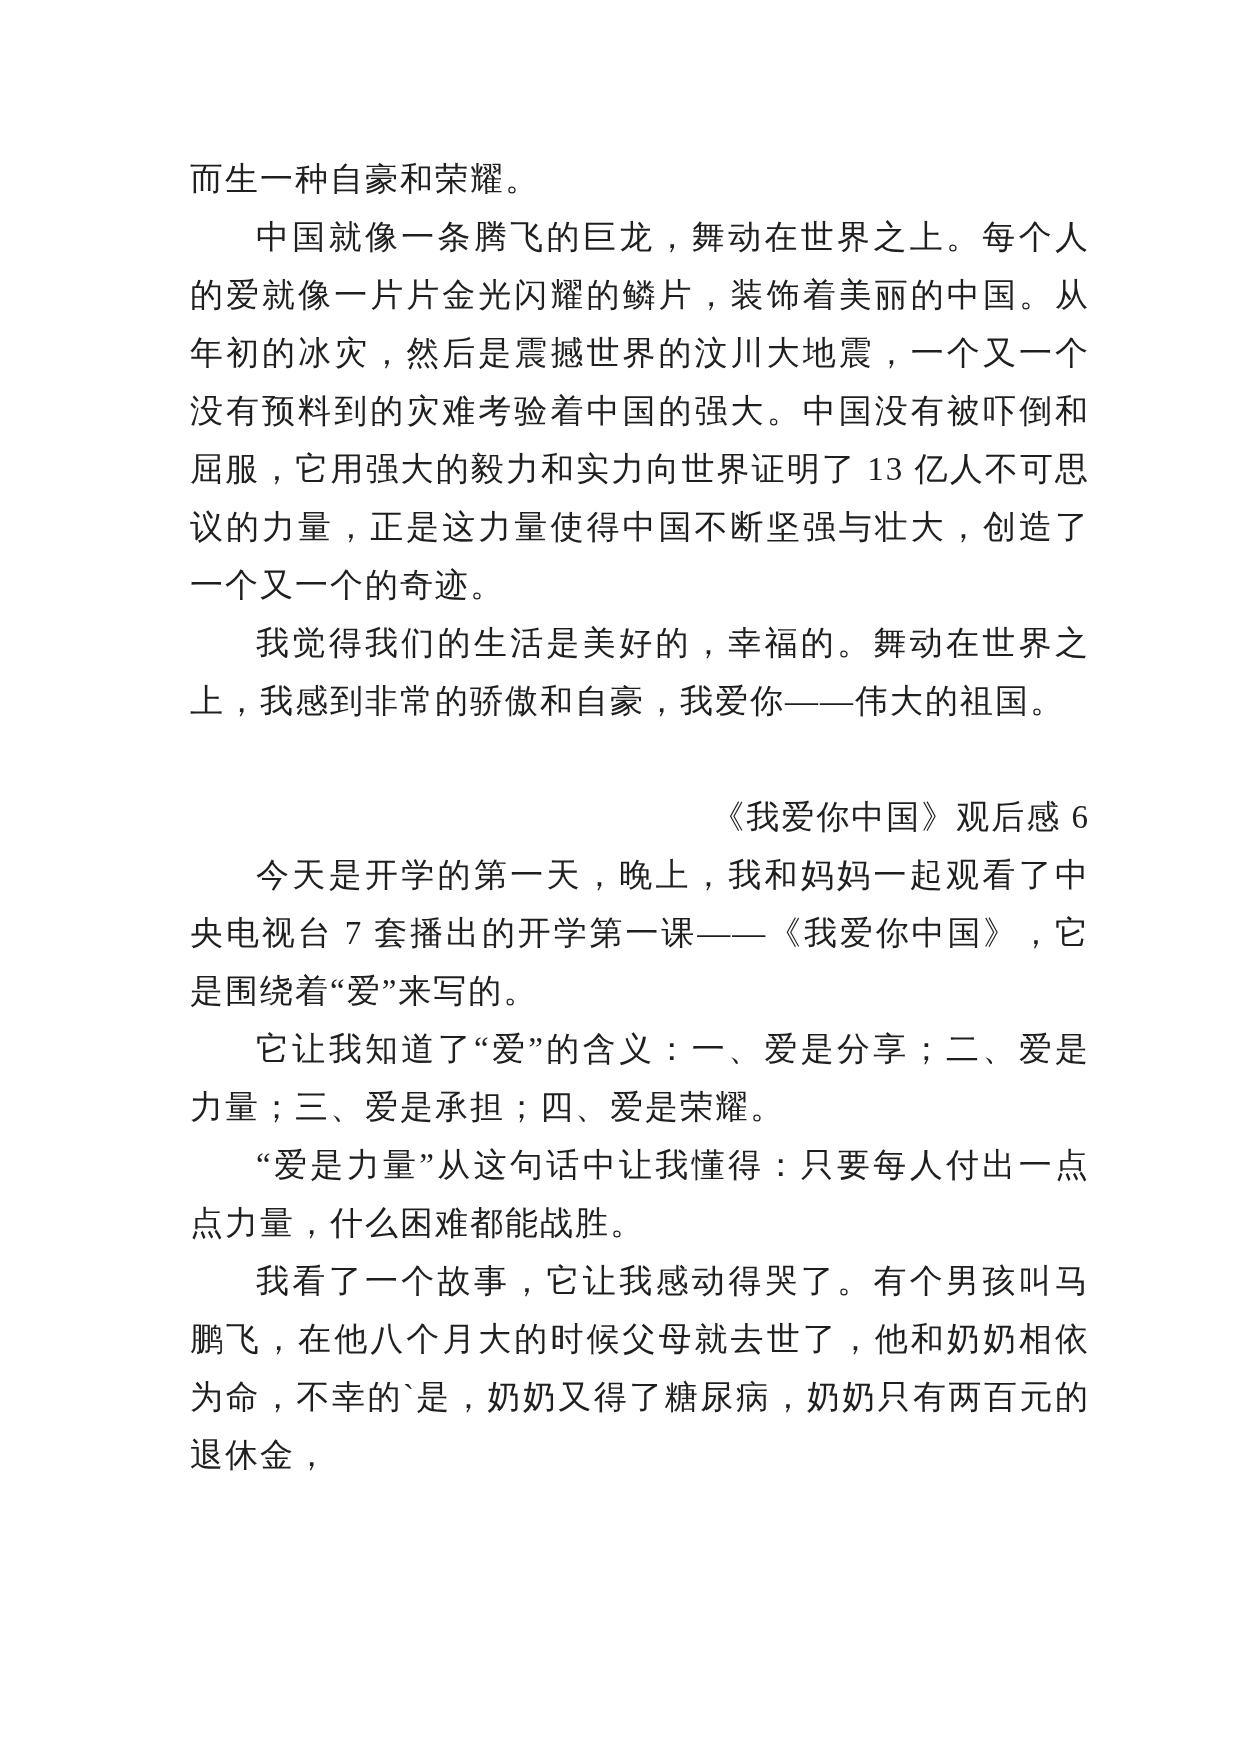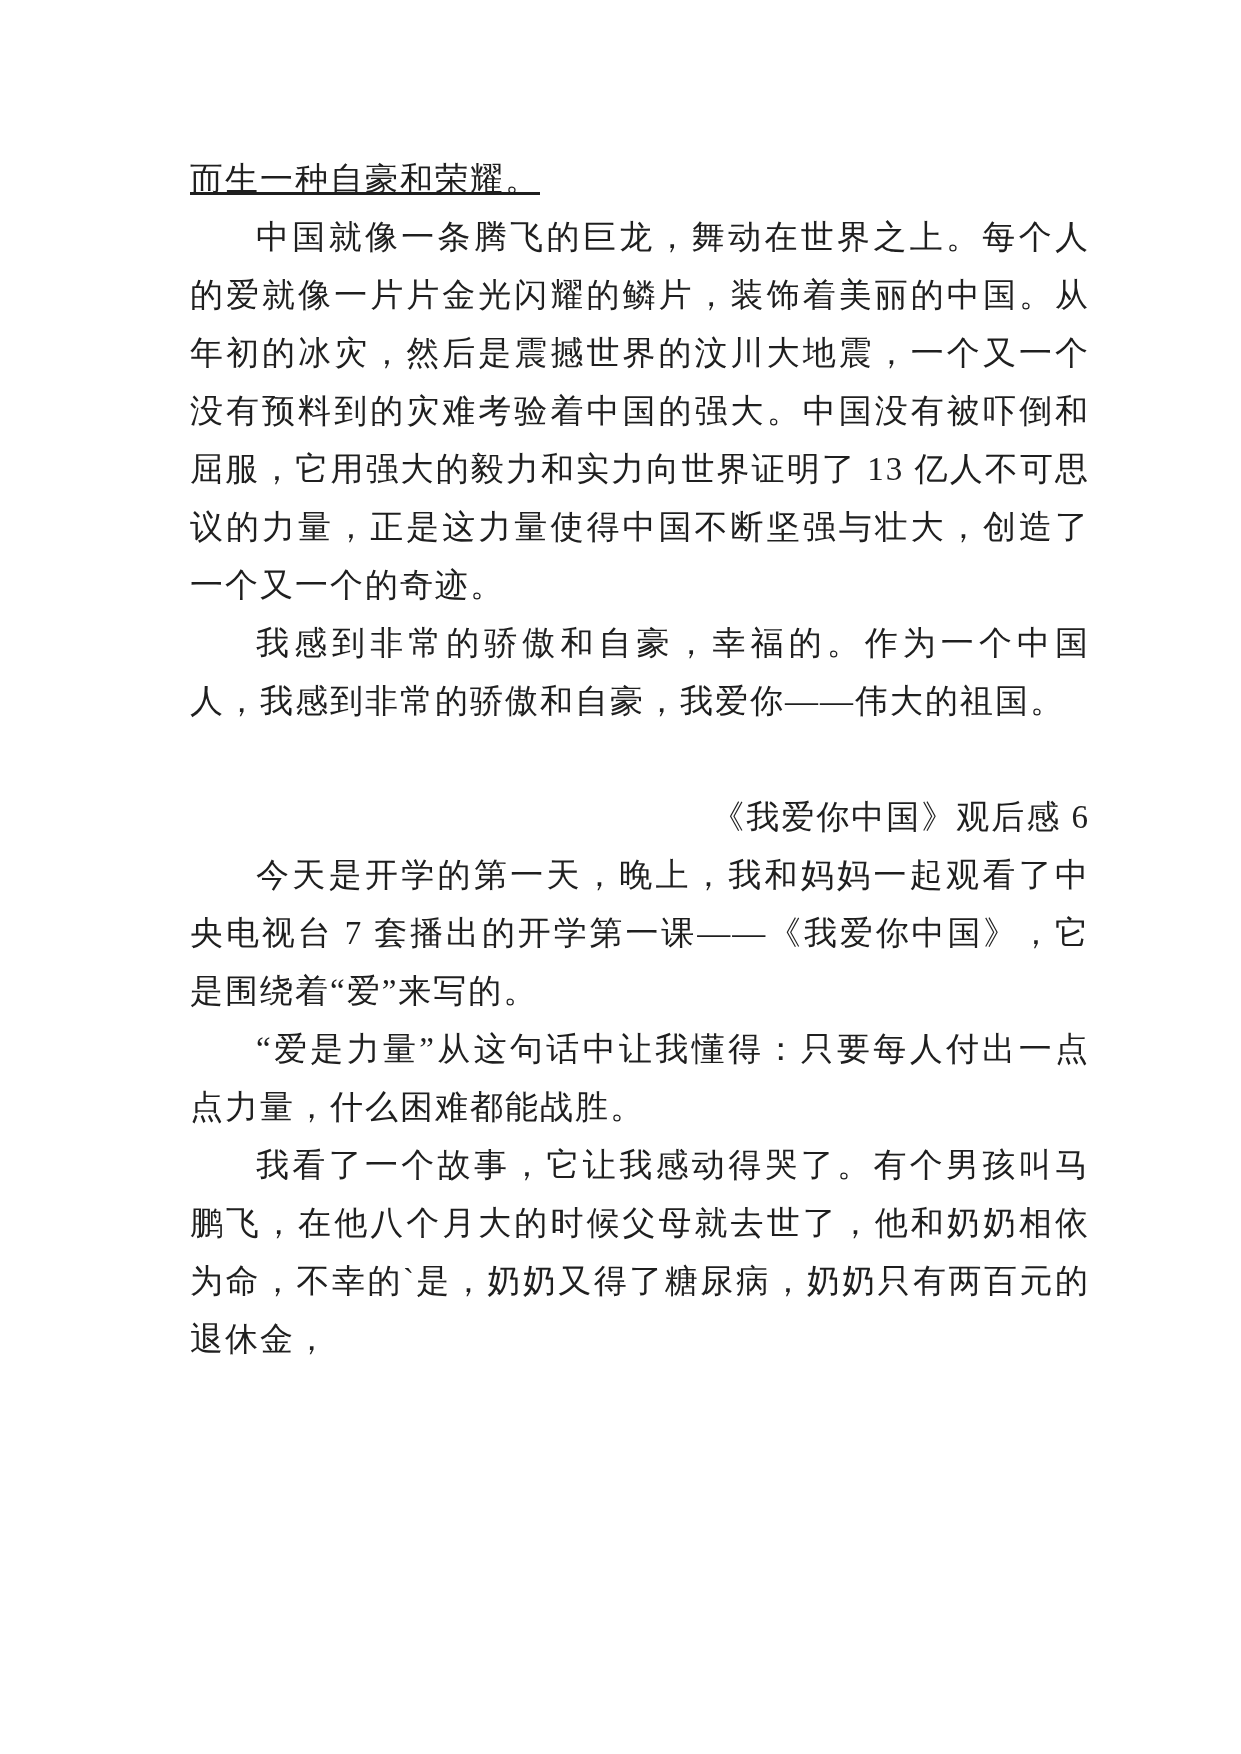--- a/index.html
+++ b/index.html
@@ -28,32 +28,32 @@
     line-height: 58px;
     letter-spacing: 2px;
     text-align: justify;
     word-break: break-all;
   }
   .para.body {
     text-indent: 2em;
   }
   .para.continuation {
     text-indent: 0;
-    text-decoration: underline;
   }
   .para.heading {
     margin-top: 58px;
     text-indent: 0;
     text-align: right;
   }
 </style>
 </head>
 <body>
 
 <div class="page">
   <p class="para continuation">而生一种自豪和荣耀。</p>
   <p class="para body">中国就像一条腾飞的巨龙，舞动在世界之上。每个人的爱就像一片片金光闪耀的鳞片，装饰着美丽的中国。从年初的冰灾，然后是震撼世界的汶川大地震，一个又一个没有预料到的灾难考验着中国的强大。中国没有被吓倒和屈服，它用强大的毅力和实力向世界证明了 13 亿人不可思议的力量，正是这力量使得中国不断坚强与壮大，创造了一个又一个的奇迹。</p>
-  <p class="para body">我感到非常的骄傲和自豪，幸福的。作为一个中国人，我感到非常的骄傲和自豪，我爱你——伟大的祖国。</p>
+  <p class="para body">我觉得我们的生活是美好的，幸福的。舞动在世界之上，我感到非常的骄傲和自豪，我爱你——伟大的祖国。</p>
   <h2 class="para heading">《我爱你中国》观后感 6</h2>
   <p class="para body">今天是开学的第一天，晚上，我和妈妈一起观看了中央电视台 7 套播出的开学第一课——《我爱你中国》，它是围绕着“爱”来写的。</p>
+  <p class="para body">它让我知道了“爱”的含义：一、爱是分享；二、爱是力量；三、爱是承担；四、爱是荣耀。</p>
   <p class="para body">“爱是力量”从这句话中让我懂得：只要每人付出一点点力量，什么困难都能战胜。</p>
   <p class="para body">我看了一个故事，它让我感动得哭了。有个男孩叫马鹏飞，在他八个月大的时候父母就去世了，他和奶奶相依为命，不幸的`是，奶奶又得了糖尿病，奶奶只有两百元的退休金，</p>
 </div>
 
 </body></html>

